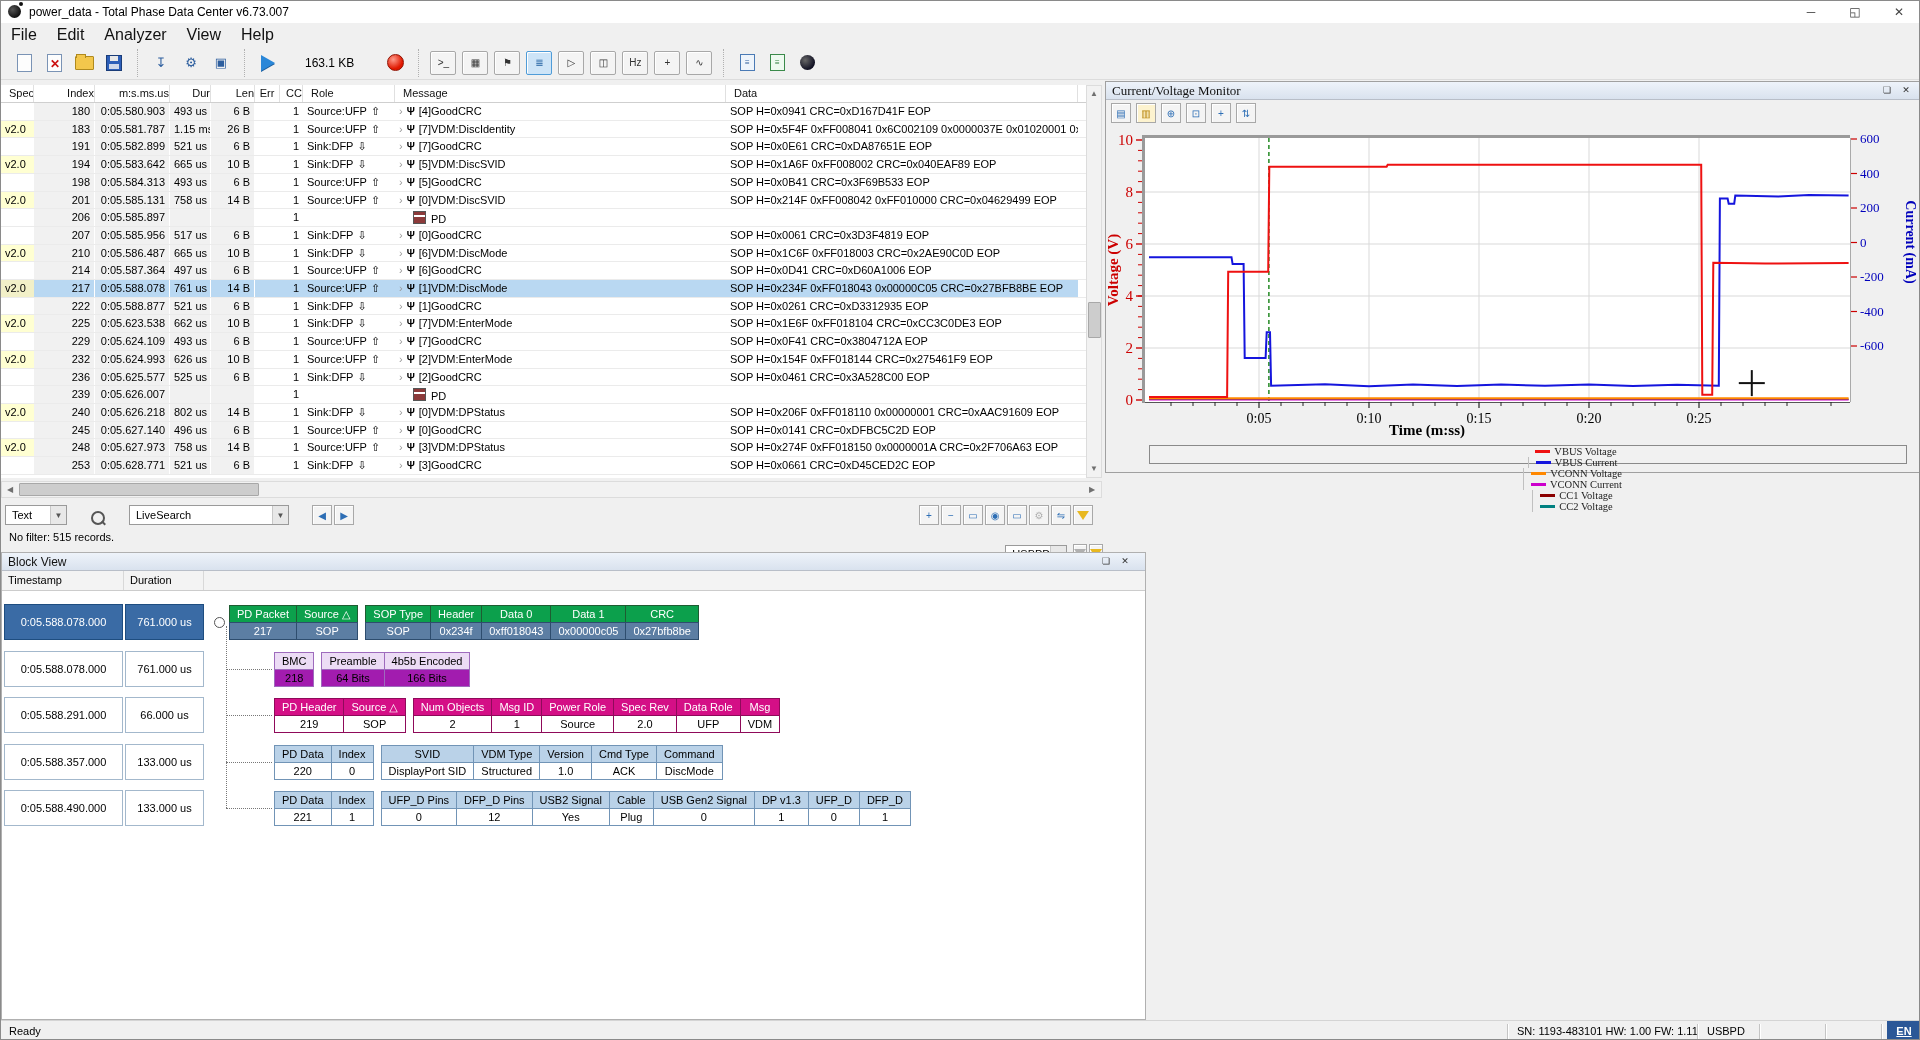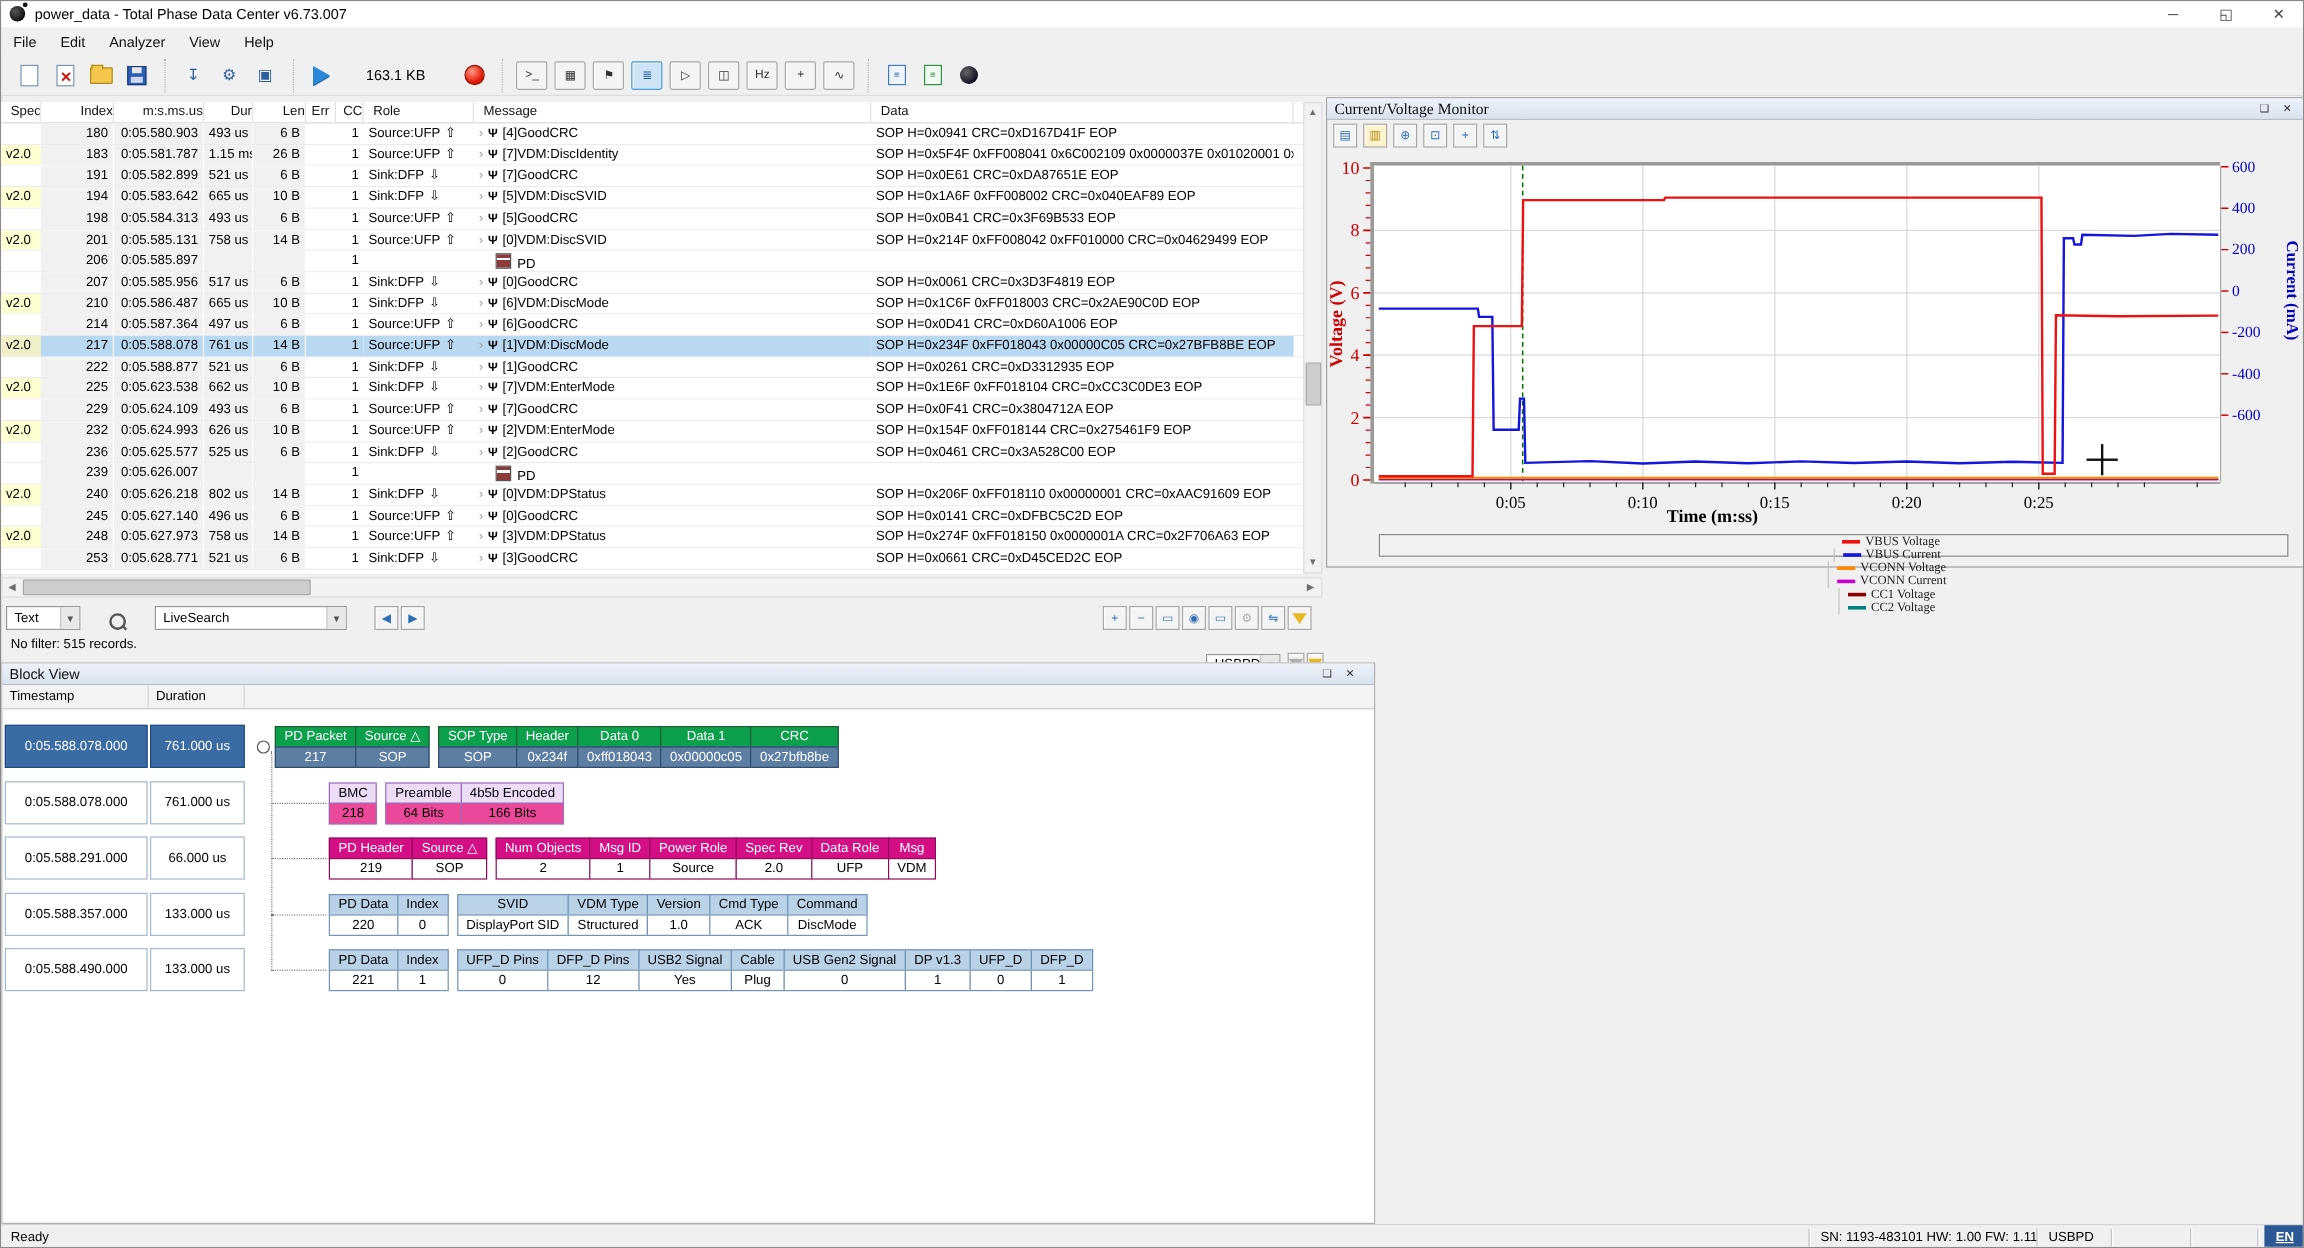--- a/index.html
+++ b/index.html
@@ -6,21 +6,21 @@
   #app{position:relative;width:1920px;height:1040px;background:#f0f0f0;overflow:hidden;border:1px solid #8a8a8a;box-sizing:border-box;}
   .abs{position:absolute;}
   
   #titlebar{left:0;top:0;width:1920px;height:22px;background:#ffffff;}
   #app-icon{left:7px;top:4px;width:13px;height:13px;border-radius:50%;background:radial-gradient(circle at 35% 35%,#555 0%,#111 70%);}
   #app-icon:after{content:"";position:absolute;right:-2px;top:-3px;width:4px;height:4px;border-radius:50%;background:#111;}
   #win-title{left:28px;top:4px;font-size:12px;color:#000;}
   .winbtn{top:0;width:44px;height:22px;text-align:center;line-height:22px;font-size:12px;color:#444;}
   
   #menubar{left:0;top:22px;width:1920px;height:23px;background:#f0f0f0;display:flex;align-items:center;}
-  .menu-item{padding:3px 10px;font-size:12px;color:#111;}
+  .menu-item{padding:3px 10px;font-size:16px;color:#111;}
   
   #toolbar{left:0;top:45px;width:1920px;height:34px;background:#f0f0f0;display:flex;align-items:center;border-bottom:1px solid #dcdcdc;box-sizing:border-box;}
   .tgroup{display:flex;align-items:center;border-left:1px dotted #b0b0b0;padding:0 8px;height:28px;}
   .tgroup:first-child{border-left:none;}
   .tbtn{width:26px;height:24px;display:flex;align-items:center;justify-content:center;font-size:13px;color:#2d5e9e;margin:0 2px;position:relative;}
   .boxbtn{width:24px;height:22px;background:#f4f4f4;border:1px solid #a8a8a8;border-radius:2px;box-shadow:inset 1px 1px 0 #fff;font-size:10px;color:#333;display:flex;align-items:center;justify-content:center;margin:0 3px;}
   .boxbtn.active{background:#cde4f7;border:1px solid #4f9cd8;color:#1d5c9e;}
   .ic-open-file{width:17px;height:12px;background:#f3c74c;border:1px solid #b08a1e;border-radius:1px;position:relative;}
   .ic-open-file:before{content:"";position:absolute;left:0;top:-3px;width:8px;height:3px;background:#f3c74c;border:1px solid #b08a1e;border-bottom:none;}
   .ic-save-file{width:14px;height:14px;background:#2c5eb8;border:1px solid #1a3c78;position:relative;}
@@ -88,21 +88,21 @@
   .bsel{background:#3a6ba5 !important;color:#fff;border-color:#1e4d80 !important;}
   .record{position:absolute;display:flex;}
   .bgrp{display:flex;margin-right:7px;}
   .bcol{display:flex;flex-direction:column;margin-left:-1px;}
   .bcol:first-child{margin-left:0;}
   .bh,.bv{font-size:11px;height:16px;line-height:16px;padding:0 7px;text-align:center;white-space:nowrap;border:1px solid #888;box-sizing:content-box;}
   .bv{margin-top:-1px;}
   .packet .bh{background:#0ca04c;color:#fff;border-color:#1e5c32;}
   .packet .bv{background:#5c7ea3;color:#fff;border-color:#2e4d6e;}
   .bmc .bh{background:#ecdcf5;color:#000;border-color:#9e6bbd;}
-  .bmc .bv{background:#ec4899;border-color:#9e6bbd;}
+  .bmc .bv{background:#a21caf;border-color:#9e6bbd;}
   .pdheader .bh{background:#d40f86;color:#fff;border-color:#8f0a5a;}
   .pdheader .bv{background:#fff;border-color:#8f0a5a;}
   .pddata .bh{background:#bad2e8;color:#000;border-color:#7194b6;}
   .pddata .bv{background:#fff;border-color:#7194b6;}
   .tree{position:absolute;}
   
   #statusbar{left:0;top:1019px;width:1920px;height:21px;background:#f0f0f0;border-top:1px solid #d4d4d4;box-sizing:border-box;font-size:11px;}
   .st-sep{position:absolute;top:3px;height:15px;width:1px;background:#c4c4c4;box-shadow:1px 0 0 #fff;}
   #lang-box{position:absolute;right:0;top:0;width:34px;height:20px;background:#2b5797;color:#fff;font-weight:bold;font-size:11px;display:flex;align-items:center;justify-content:center;text-decoration:underline;}
 </style>

